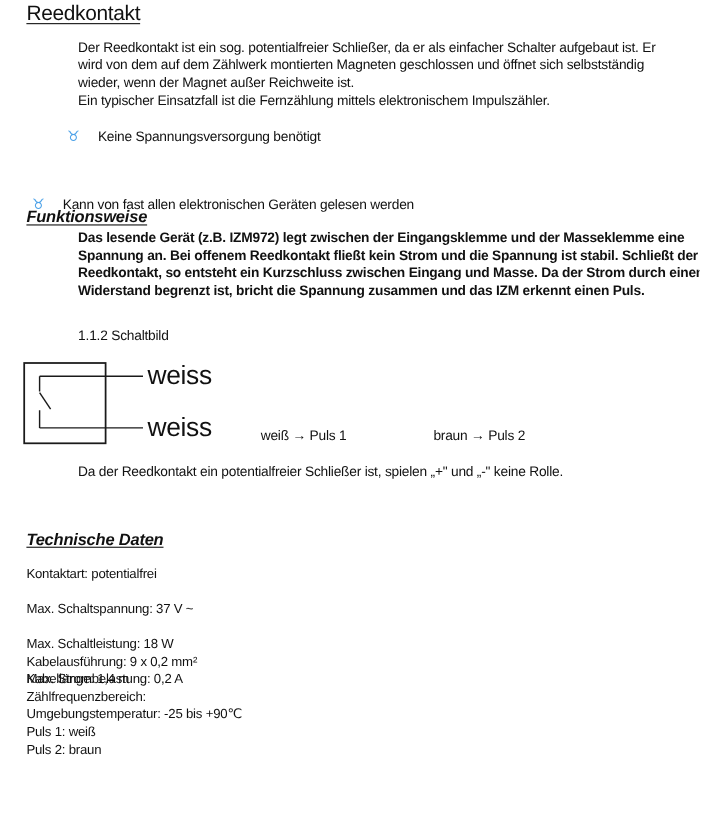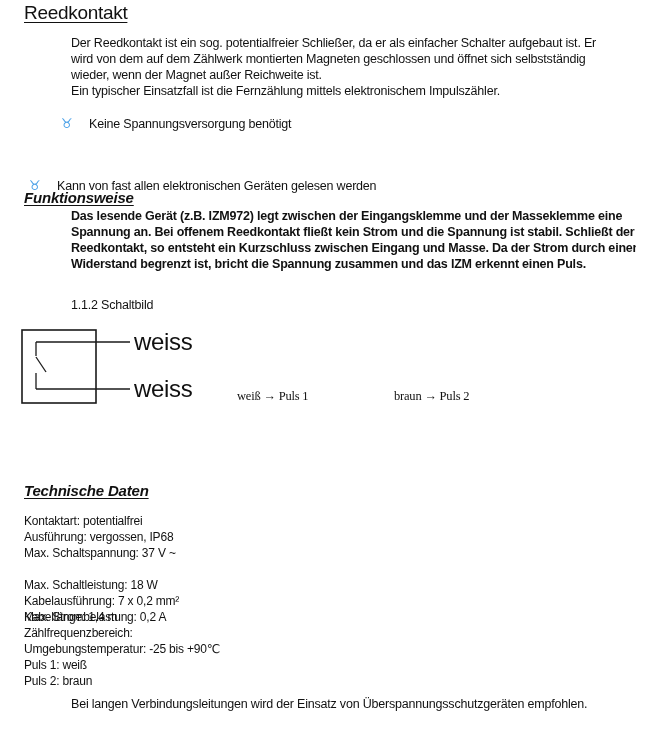--- a/index.html
+++ b/index.html
@@ -54,21 +54,20 @@
   .wire-label {
     font-size: 24px;
     letter-spacing: -0.3px;
     line-height: 21px;
   }
   .pin-caption {
     font-size: 12.5px;
     line-height: 16px;
     letter-spacing: -0.2px;
     white-space: pre;
-    font-family: Liberation Serif, serif;
   }
   .tech-line {
     position: absolute;
     left: 24px;
     height: 16px;
     font-size: 12px;
     line-height: 16px;
     letter-spacing: -0.2px;
     white-space: pre;
   }
@@ -105,30 +104,29 @@
     <line x1="16" y1="45" x2="16" y2="61" stroke="#1a1a1a" stroke-width="1.3"></line>
     <line x1="16" y1="61" x2="110" y2="61" stroke="#1a1a1a" stroke-width="1.3"></line>
   </svg>
 
   <div class="abs wire-label" style="left:134px; top:331px;">weiss</div>
   <div class="abs wire-label" style="left:134px; top:378px;">weiss</div>
 
   <div class="abs pin-caption" style="left:237px; top:388px;">weiß → Puls 1</div>
   <div class="abs pin-caption" style="left:394px; top:388px;">braun → Puls 2</div>
 
+  <div class="abs textblock" style="left:24px; top:421px;">Da der Reedkontakt ein potentialfreier Schließer ist, spielen „+" und „-" keine Rolle.</div>
 
   <div class="abs section-heading" style="left:24px; top:482px;">Technische Daten</div>
 
   <div class="tech-line" style="top:513px;">Kontaktart: potentialfrei</div>
-  <div class="tech-line" style="top:529px;">Ausführung: vergossen, IP68</div>
   <div class="tech-line" style="top:545px;">Max. Schaltspannung: 37 V ~</div>
   <div class="tech-line" style="top:561px;margin-top:48px;">Max. Strombelastung: 0,2 A</div>
   <div class="tech-line" style="top:577px;">Max. Schaltleistung: 18 W</div>
-  <div class="tech-line" style="top:593px;">Kabelausführung: 7 x 0,2 mm²</div>
+  <div class="tech-line" style="top:593px;">Kabelausführung: 9 x 0,2 mm²</div>
   <div class="tech-line" style="top:609px;">Kabellänge: 1,4 m</div>
   <div class="tech-line" style="top:625px;">Zählfrequenzbereich:</div>
   <div class="tech-line" style="top:641px;">Umgebungstemperatur: -25 bis +90℃</div>
   <div class="tech-line" style="top:657px;">Puls 1: weiß</div>
   <div class="tech-line" style="top:673px;">Puls 2: braun</div>
 
-  <div class="abs textblock" style="left:24px; top:696px;">Bei langen Verbindungsleitungen wird der Einsatz von Überspannungsschutzgeräten empfohlen.</div>
 
 </div>
 
 </body></html>

